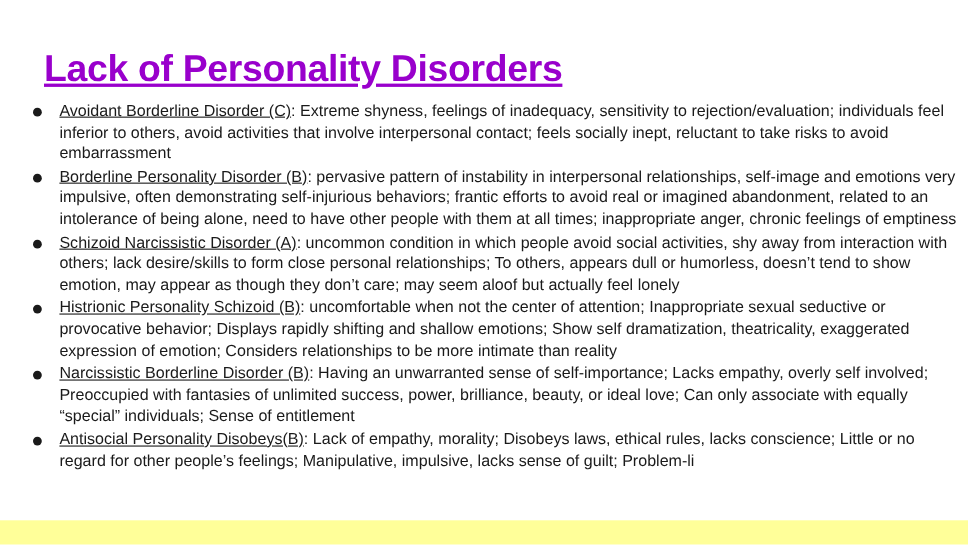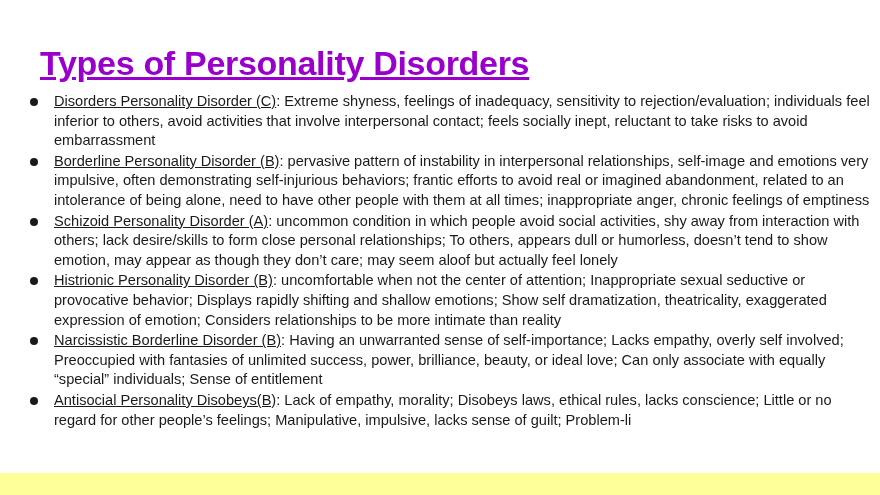--- a/index.html
+++ b/index.html
@@ -67,34 +67,34 @@
     bottom: 0;
     height: 22px;
     background: #ffff99;
   }
 </style>
 </head>
 <body>
 
 <div class="slide">
 
-  <div class="title" style="color: rgb(153, 0, 204);">Types of Personality Disorders</div>
+  <div class="title" style="color: rgb(153, 0, 204);">Lack of Personality Disorders</div>
 
   <ul class="body-list">
     <li class="bullet-item">
-      <span class="term">Disorders Personality Disorder (C)</span><span>: Extreme shyness, feelings of inadequacy, sensitivity to rejection/evaluation; individuals feel inferior to others, avoid activities that involve interpersonal contact; feels socially inept, reluctant to take risks to avoid embarrassment</span>
+      <span class="term">Avoidant Borderline Disorder (C)</span><span>: Extreme shyness, feelings of inadequacy, sensitivity to rejection/evaluation; individuals feel inferior to others, avoid activities that involve interpersonal contact; feels socially inept, reluctant to take risks to avoid embarrassment</span>
     </li>
     <li class="bullet-item">
       <span class="term">Borderline Personality Disorder (B)</span><span>: pervasive pattern of instability in interpersonal relationships, self-image and emotions very impulsive, often demonstrating self-injurious behaviors; frantic efforts to avoid real or imagined abandonment, related to an intolerance of being alone, need to have other people with them at all times; inappropriate anger, chronic feelings of emptiness</span>
     </li>
     <li class="bullet-item">
-      <span class="term">Schizoid Personality Disorder (A)</span><span>: uncommon condition in which people avoid social activities, shy away from interaction with others; lack desire/skills to form close personal relationships; To others, appears dull or humorless, doesn’t tend to show emotion, may appear as though they don’t care; may seem aloof but actually feel lonely</span>
+      <span class="term">Schizoid Narcissistic Disorder (A)</span><span>: uncommon condition in which people avoid social activities, shy away from interaction with others; lack desire/skills to form close personal relationships; To others, appears dull or humorless, doesn’t tend to show emotion, may appear as though they don’t care; may seem aloof but actually feel lonely</span>
     </li>
     <li class="bullet-item">
-      <span class="term">Histrionic Personality Disorder (B)</span><span>: uncomfortable when not the center of attention; Inappropriate sexual seductive or provocative behavior; Displays rapidly shifting and shallow emotions; Show self dramatization, theatricality, exaggerated expression of emotion; Considers relationships to be more intimate than reality</span>
+      <span class="term">Histrionic Personality Schizoid (B)</span><span>: uncomfortable when not the center of attention; Inappropriate sexual seductive or provocative behavior; Displays rapidly shifting and shallow emotions; Show self dramatization, theatricality, exaggerated expression of emotion; Considers relationships to be more intimate than reality</span>
     </li>
     <li class="bullet-item">
       <span class="term">Narcissistic Borderline Disorder (B)</span><span>: Having an unwarranted sense of self-importance; Lacks empathy, overly self involved; Preoccupied with fantasies of unlimited success, power, brilliance, beauty, or ideal love; Can only associate with equally “special” individuals; Sense of entitlement</span>
     </li>
     <li class="bullet-item">
       <span class="term">Antisocial Personality Disobeys(B)</span><span>: Lack of empathy, morality; Disobeys laws, ethical rules, lacks conscience; Little or no regard for other people’s feelings; Manipulative, impulsive, lacks sense of guilt; Problem-li</span>
     </li>
   </ul>
 
   <div class="highlight-band" style="background: rgb(255, 255, 153);"></div>

